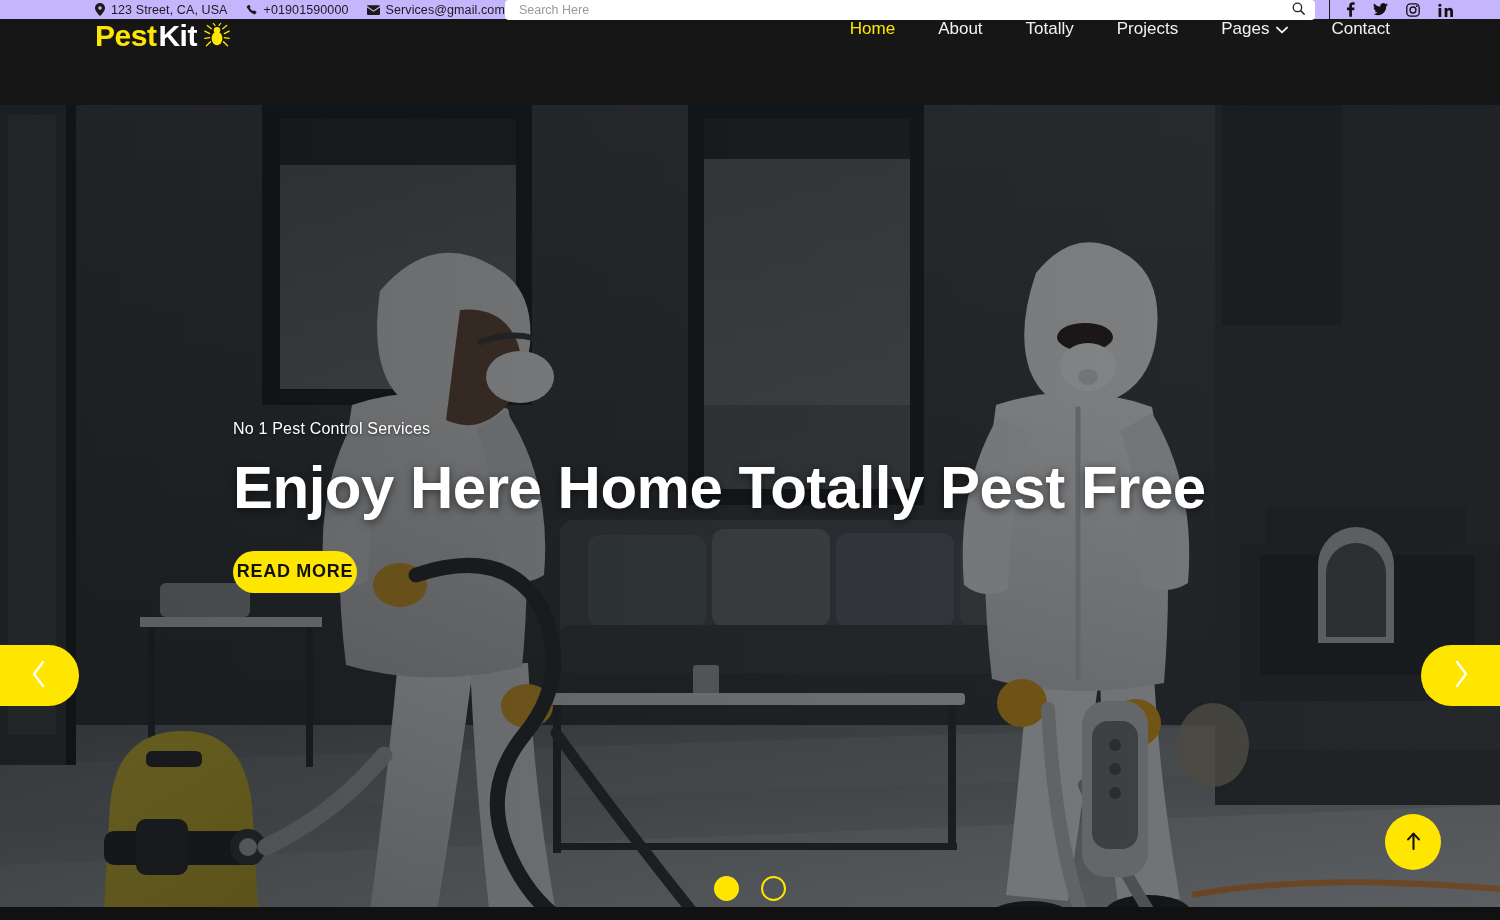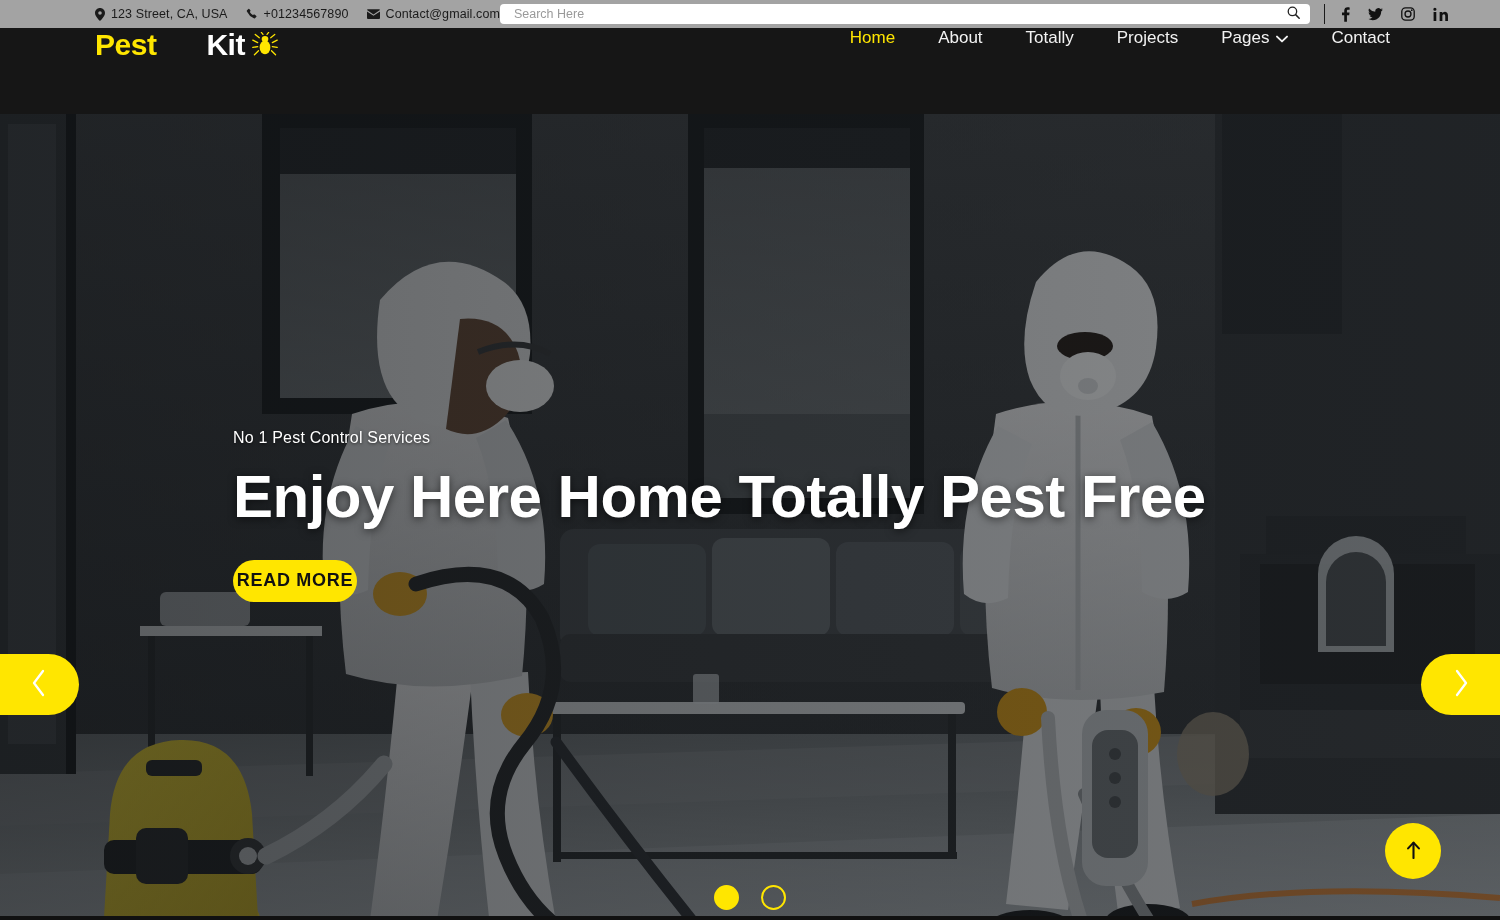--- a/index.html
+++ b/index.html
@@ -6,22 +6,22 @@
   * { margin:0; padding:0; box-sizing:border-box; }
   html, body {
     width:1500px; height:920px;
     overflow:hidden;
     background:#111;
     font-family:"Liberation Sans", sans-serif;
   }
 
   
   .topbar{
-    height:28px;
-    background:#a3a3a3;
+    height:19px;
+    background:#c4b5fd;
     display:flex;
     align-items:center;
     position:relative;
     z-index:40;
   }
   .topbar-left{
     display:flex;
     align-items:center;
     margin-left:95px;
     gap:18px;
@@ -100,21 +100,21 @@
   .logo{
     display:flex;
     align-items:center;
     gap:2px;
     text-decoration:none;
     font-size:30px;
     font-weight:bold;
     letter-spacing:-0.5px;
   }
   .logo .pest{ color:#ffe600; }
-  .logo .kit{ color:#ffffff;margin-left:48px; }
+  .logo .kit{ color:#ffffff; }
   .logo .bug{ margin-left:5px; display:flex; align-items:center; }
 
   nav.mainnav{ display:flex; align-items:center; gap:13px; }
   nav.mainnav a{
     color:#f2f2f2;
     text-decoration:none;
     font-size:17px;
     padding:0 15px;
     display:flex;
     align-items:center;
@@ -254,30 +254,30 @@
       </span>
       <span>123 Street, CA, USA</span>
     </div>
 
     <div class="tb-item">
       <span>
         <svg width="12" height="12" viewBox="0 0 16 16">
             <path d="M3.2 1.2 1.4 3c-.4.4-.5 1-.2 1.5a20 20 0 0 0 9.3 9.3c.5.3 1.1.2 1.5-.2l1.8-1.8c.3-.3.3-.8 0-1.1l-2.3-1.9a.8.8 0 0 0-.9-.1l-1.5.8a13 13 0 0 1-4-4l.8-1.5a.8.8 0 0 0-.1-.9L4.3 1.2a.8.8 0 0 0-1.1 0z" fill="#1b1b1b"></path>
           </svg>
       </span>
-      <span>+01234567890</span>
+      <span>+01901590000</span>
     </div>
 
     <div class="tb-item">
       <span>
         <svg width="13" height="10" viewBox="0 0 16 12">
             <path d="M0 1.2 8 6.6l8-5.4A1.2 1.2 0 0 0 14.8 0H1.2A1.2 1.2 0 0 0 0 1.2zm16 1.6-7.6 5.1a.8.8 0 0 1-.8 0L0 2.8v8A1.2 1.2 0 0 0 1.2 12h13.6A1.2 1.2 0 0 0 16 10.8z" fill="#1b1b1b"></path>
           </svg>
       </span>
-      <span>Contact@gmail.com</span>
+      <span>Services@gmail.com</span>
     </div>
 
   </div>
 
   <form class="topbar-search">
     <input type="text" value="" placeholder="Search Here" style="">
     <button type="submit" class="search-btn">
       <span>
         <svg width="13" height="13" viewBox="0 0 16 16">
             <circle cx="6.7" cy="6.7" r="5.2" fill="none" stroke="#222" stroke-width="1.6"></circle>

